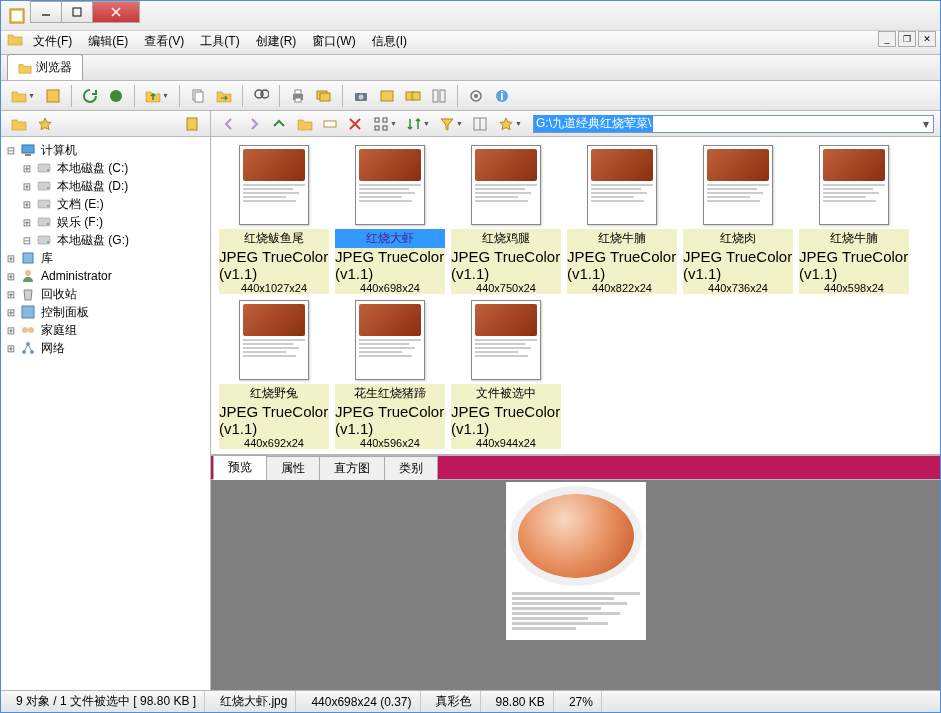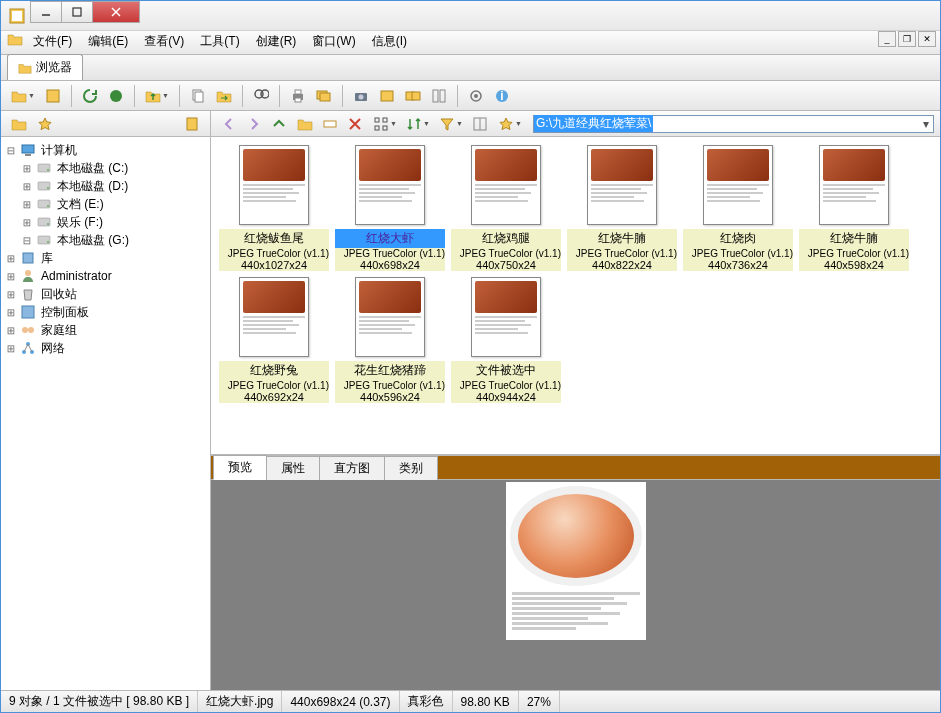--- a/index.html
+++ b/index.html
@@ -59,36 +59,36 @@
 
 
 .thumb { width: 110px; display:flex; flex-direction:column; align-items:center; }
 .thumb .img { width: 70px; height: 80px; border: 1px solid #888; background:#fff; padding:3px; display:flex; box-shadow: 1px 1px 2px rgba(0,0,0,0.2); margin-bottom:4px; }
 .thumb .img .inner { flex:1; display:flex; flex-direction:column; }
 .thumb .img .photo { flex: 0 0 45%; background: linear-gradient(135deg,#c0603a,#8a2f10); border-radius:2px; }
 .thumb .img .text-lines { flex:1; display:flex; flex-direction:column; gap:2px; padding-top:3px; }
 .thumb .img .tl { height:2px; background:#ccc; }
 .thumb .name { background:#f2f2c8; width:100%; text-align:center; padding:1px 0; }
 .thumb.sel .name { background:#3399ff; color:#4c1d95; }
-.thumb .meta { background:#f2f2c8; width:100%; text-align:right; font-size:10px; }
+.thumb .meta { background:#f2f2c8; width:100%; text-align:left; font-size:15px; }
 .thumb .dim { background:#f2f2c8; width:100%; text-align:center; font-size:11px; }
 
 
-.ptabs { height: 24px; display:flex; align-items:end; background:#a16207; border-bottom:1px solid #b8b8b8; padding-left:2px; }
+.ptabs { height: 24px; display:flex; align-items:end; background:#be185d; border-bottom:1px solid #b8b8b8; padding-left:2px; }
 .ptab { padding: 3px 14px; border:1px solid #aaa; border-bottom:none; background:#f0f0f0; margin-right:-1px; position:relative; top:1px; }
 .ptab.active { background:#fff; border-bottom:1px solid #fff; }
 .pbody { flex:1; background:#808080; display:flex; align-items:flex-start; justify-content:center; overflow:hidden; }
 .pimg { margin-top:2px; width: 140px; background:#fff; padding:4px; display:flex; flex-direction:column; }
 .pimg .pphoto { height:100px; border-radius:50%; background: radial-gradient(circle at 40% 30%, #f8d8c0, #e89060, #c05020); border: 8px solid #f0f0f0; }
 .pimg .ptext { flex:1; padding:4px 2px; }
 .pimg .ptl { height:3px; background:#ccc; margin:2px 0; }
 
 
 .statusbar { height: 22px; background: linear-gradient(to bottom, #f8f8f8, #e4e4e4); display:flex; align-items:center; border-top:1px solid #b8b8b8; }
-.statusbar .cell { padding: 0 8px; border-right: 1px solid #c8c8c8; height:100%; display:flex;align-items:center; }
+.statusbar .cell { padding: 0 8px; border-right: 1px solid #c8c8c8; height:100%; display:flex;align-items:center;margin-left:7px; }
 
 
 .ic-folder { fill:#f5c754; stroke:#b08820; stroke-width:0.5; }
 .ic-disk { fill:#d0d0d0; stroke:#888; stroke-width:0.5; }
 </style>
 </head>
 <body>
 
 <div class="titlebar">
   <span class="app-icon">

